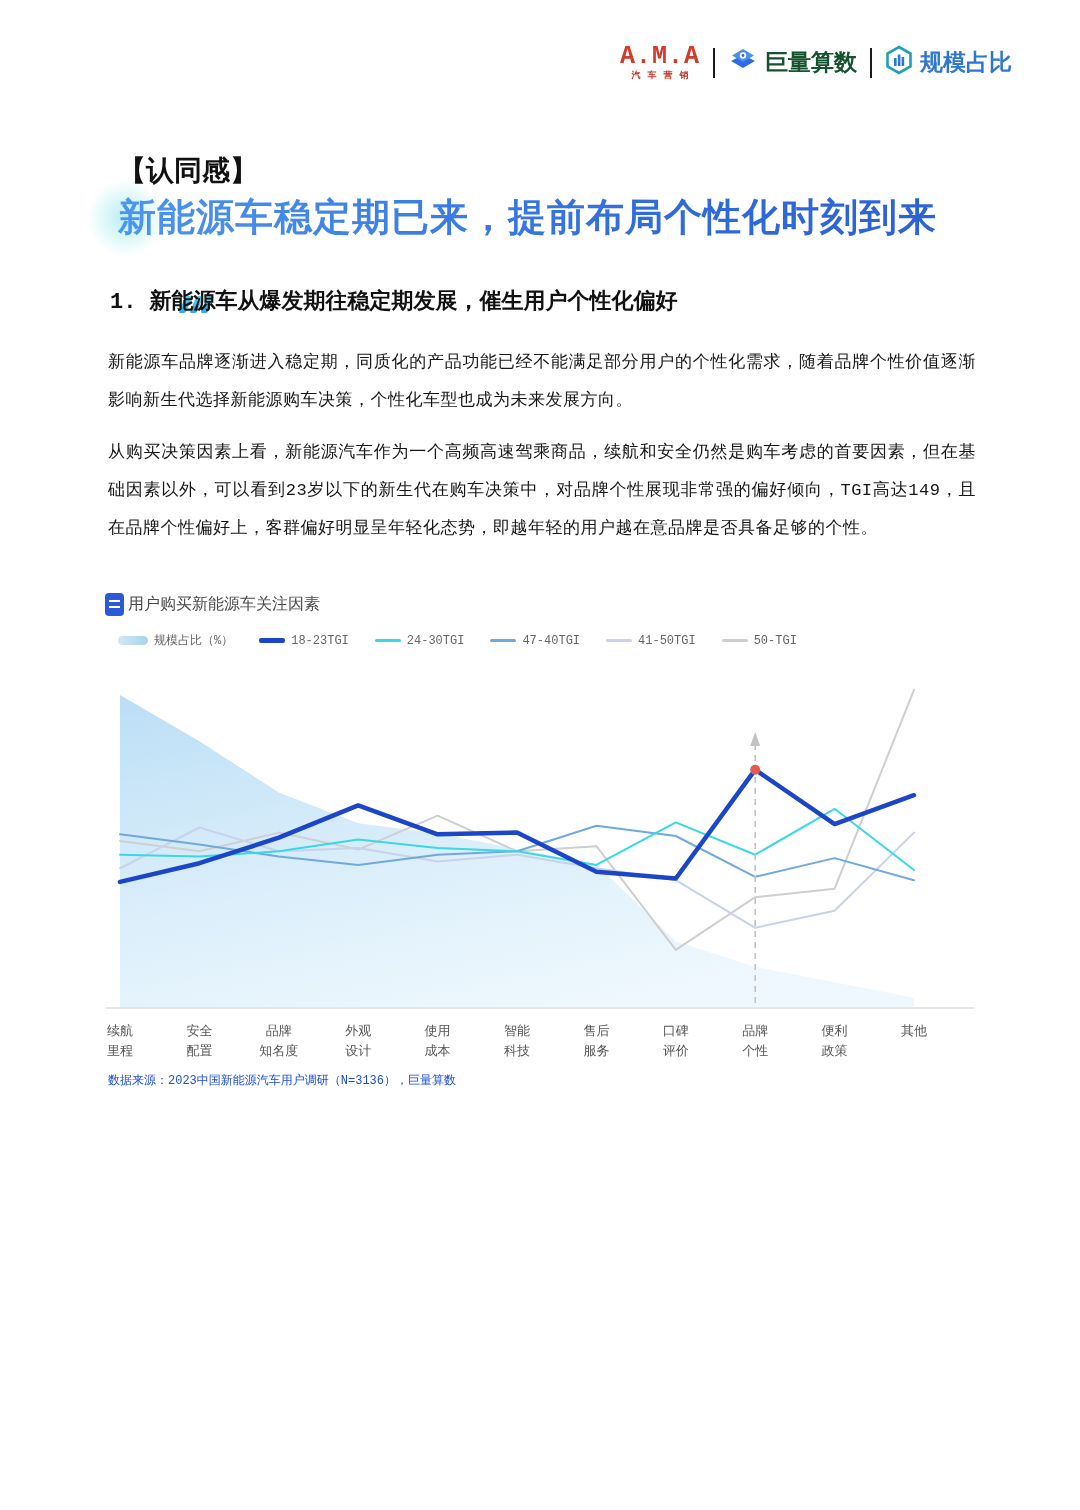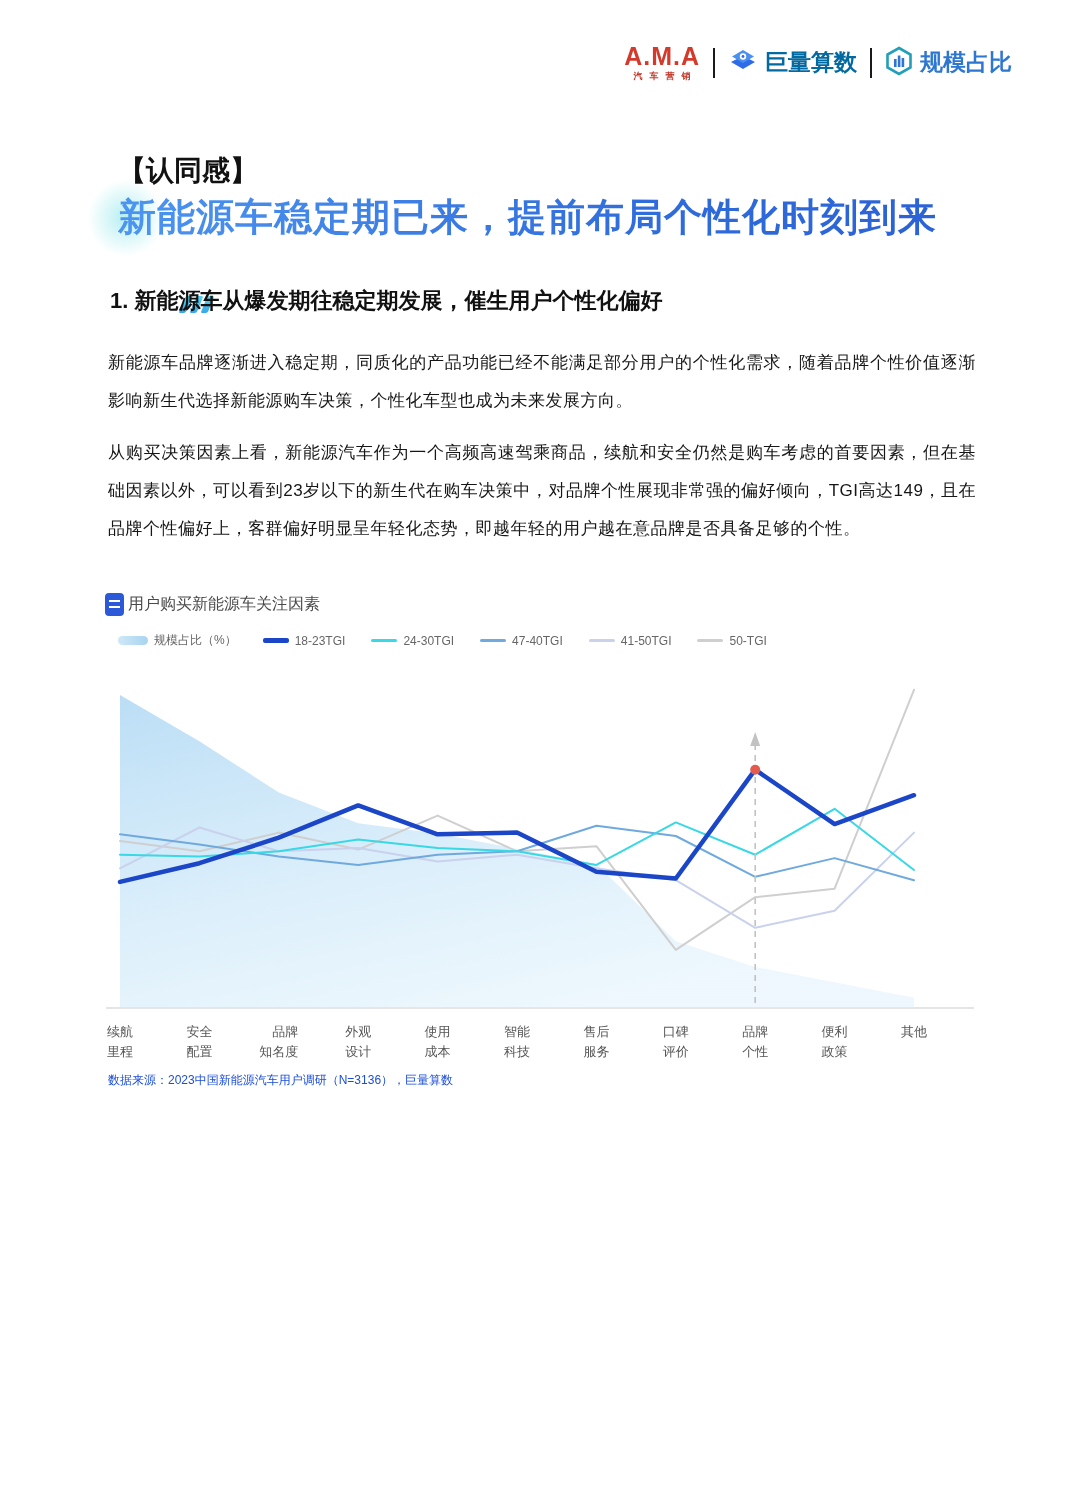--- a/index.html
+++ b/index.html
@@ -1,26 +1,26 @@
 <!DOCTYPE html>
 <html><head>
 <meta charset="utf-8">
 <style>
   html,body{margin:0;padding:0;background:#fff;}
   .page{position:relative;width:1080px;height:1126px;background:#fff;overflow:hidden;
-        font-family:Liberation Sans, sans-serif;color:#1a1a1a;}
+        font-family:Liberation Mono, monospace;color:#1a1a1a;}
 
   
   .brandbar{position:absolute;top:44px;right:68px;display:flex;align-items:center;gap:13px;}
   .ama{display:flex;flex-direction:column;align-items:center;line-height:1;}
   .ama-main{color:#d43a2c;font-weight:700;font-size:25px;letter-spacing:1px;}
   .ama-sub{color:#c0392b;font-size:9px;letter-spacing:7px;margin-top:3px;margin-right:-7px;font-weight:700;}
   .logo-sep{width:2px;height:30px;background:#1a1a1a;}
   .logo-item{display:flex;align-items:center;gap:7px;}
-  .logo-text-dark{font-size:23px;font-weight:700;color:#0369a1;}
+  .logo-text-dark{font-size:23px;font-weight:700;color:#14532d;}
   .logo-text-blue{font-size:23px;font-weight:700;color:#2e77d0;}
 
   
   .glow{position:absolute;left:86px;top:178px;width:80px;height:80px;border-radius:50%;
         background:radial-gradient(circle,rgba(120,225,230,.55) 0%,rgba(120,225,230,0) 68%);}
   .tag-line{position:absolute;left:118px;top:152px;font-size:28px;font-weight:700;color:#111;}
   .big-title{position:absolute;left:118px;top:192px;width:920px;font-size:38px;font-weight:700;letter-spacing:1px;
         background:linear-gradient(90deg,#4c95f0 0%,#2f6bdb 60%,#2a5fd4 100%);
         -webkit-background-clip:text;background-clip:text;color:transparent;}
   .quotes{position:absolute;left:182px;top:296px;display:flex;gap:4px;}
@@ -40,21 +40,21 @@
   .doc-icon::before{top:7px;} .doc-icon::after{top:13px;}
   .chart-title{font-size:16px;color:#4a4a4a;}
   .legend{position:absolute;left:118px;top:632px;display:flex;align-items:center;gap:26px;}
   .legend-item{display:flex;align-items:center;gap:6px;font-size:12px;color:#666;}
   .swatch-area{width:30px;height:9px;border-radius:5px;
         background:linear-gradient(90deg,rgba(168,212,240,.55),#a8d4f0);}
   .swatch-line{width:26px;height:3px;border-radius:2px;}
   .swatch-line.thick{height:5px;}
   .plot{position:absolute;left:106px;top:688px;}
   .xlabels{position:absolute;left:106px;top:1022px;width:868px;height:46px;}
-  .xlabel{position:absolute;transform:translateX(-50%);text-align:right;font-size:13px;
+  .xlabel{position:absolute;transform:translateX(-50%);text-align:center;font-size:13px;
         line-height:20px;color:#555;white-space:pre-line;top:0;}
   .source-note{position:absolute;left:108px;top:1072px;font-size:12px;color:#1d4ed8;}
 
   
   .page-num{position:absolute;left:0;top:1428px;width:1080px;text-align:center;font-size:17px;color:#333;white-space:pre;}
   .watermark{position:absolute;right:30px;top:1444px;font-size:30px;font-weight:700;color:#dcdcdc;
         text-shadow:1px 1px 0 #ffffff;letter-spacing:2px;}
 </style>
 </head>
 <body>

